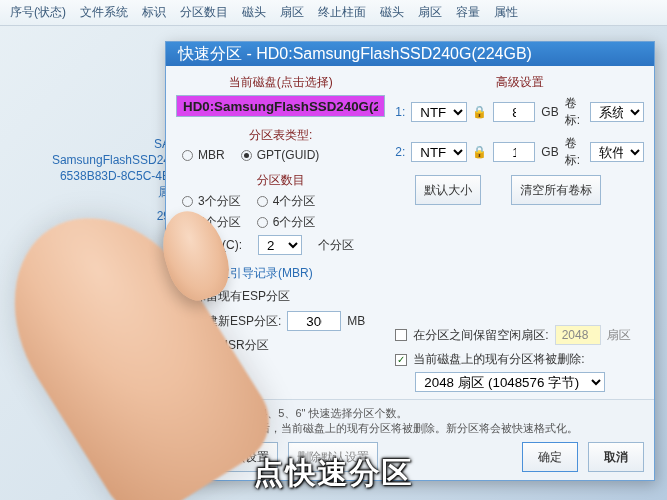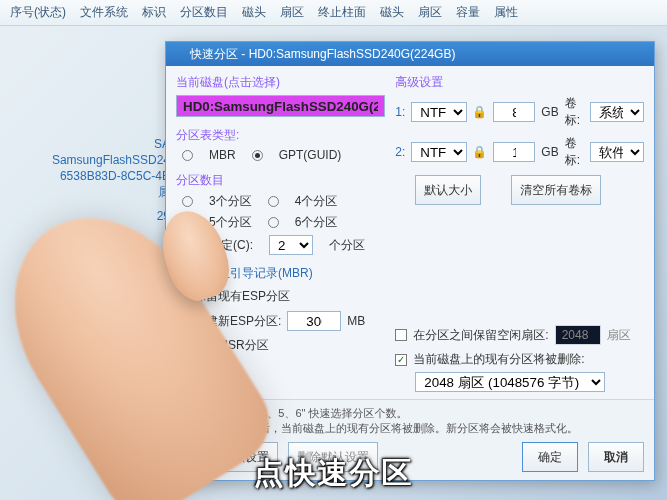--- a/index.html
+++ b/index.html
@@ -46,44 +46,44 @@
   background: #f2f6fa;
   border: 1px solid #6ea2d6;
   box-shadow: 2px 4px 14px rgba(0,0,0,.25);
 }
 .titlebar {
   height: 24px;
   background: linear-gradient(#3d8dd9, #2d74c2);
   color: #fff;
   display: flex;
   align-items: center;
-  padding: 0 24px;
-  font-size: 12px;
+  padding: 0 12px;
+  font-size: 16px;
 }
 .body {
   display: flex;
   padding: 8px 10px 6px 10px;
   gap: 10px;
 }
 .col-left { width: 230px; }
 .col-right { flex:1; }
 
-.group-label { color:#8b5cf6;margin-bottom:4px; }
+.group-label { color:#7f1d1d;margin-bottom:4px;text-align:center; }
 .disk-field {
   width: 100%;
   height: 22px;
   border:1px solid #9bb8d3;
   background:#d946ef;
   padding:2px 6px;
   font-weight: bold;
   color:#222;
 }
 .section { margin-top:10px; }
 .radio-row { display:flex;align-items:center;gap:16px;margin-top:4px;padding-left:6px;}
-.radio { display:flex;align-items:center;gap:16px;color:#333;}
+.radio { display:flex;align-items:center;gap:5px;color:#333;}
 .radio .dot{width:11px;height:11px;border:1px solid #7a7a7a;border-radius:50%;display:inline-flex;align-items:center;justify-content:center;}
 .radio.selected .dot::after{content:"";width:5px;height:5px;background:#333;border-radius:50%;}
 .cb { display:flex;align-items:center;gap:6px;margin-top:6px;color:#333;}
 .cb .box{width:12px;height:12px;border:1px solid #7a7a7a;background:#fff;display:inline-flex;align-items:center;justify-content:center;font-size:10px;color:#1a6a1a;line-height:1;}
 .cb.checked .box::after{content:"✓";}
 .small-input{width:54px;height:20px;border:1px solid #9bb8d3;background:#fff;padding:0 18px;text-align:left;}
 select,.sel{height:20px;border:1px solid #9bb8d3;background:#fff;padding:0 4px;}
 .numsel{width:44px;}
 .adv-row{display:flex;align-items:center;gap:6px;margin-bottom:6px;}
 .adv-row .idx{width:14px;text-align:right;color:#2a6db5;}
@@ -92,21 +92,21 @@
 .btn.primary{border-color:#4a90d9;}
 .bottom{
   position:absolute;left:0;right:0;bottom:0;
   border-top:1px solid #cdd9e4;
   padding:6px 10px 8px 10px;
   background:#eef3f8;
 }
 .hint{color:#555;font-size:11px;line-height:15px;margin-bottom:6px;}
 .btn-row{display:flex;align-items:center;gap:10px;}
 .btn-row .spacer{flex:1;}
-.ro{background:#0f172a;border:1px solid #cfd9e3;height:20px;padding:0 6px;display:inline-flex;align-items:center;color:#777;}
+.ro{background:#fef9c3;border:1px solid #cfd9e3;height:20px;padding:0 6px;display:inline-flex;align-items:center;color:#777;}
 .muted{color:#888;}
 
 .overlay-hand{
   position:absolute;left:0;top:120px;width:260px;height:380px;
   pointer-events:none;
 }
 .finger{
   position:absolute;left:40px;top:60px;width:180px;height:300px;
   background: radial-gradient(ellipse at 60% 20%, #f6d2b8 0%, #eec0a0 40%, #d49a74 100%);
   border-radius: 120px 120px 60px 60px / 160px 160px 60px 60px;

